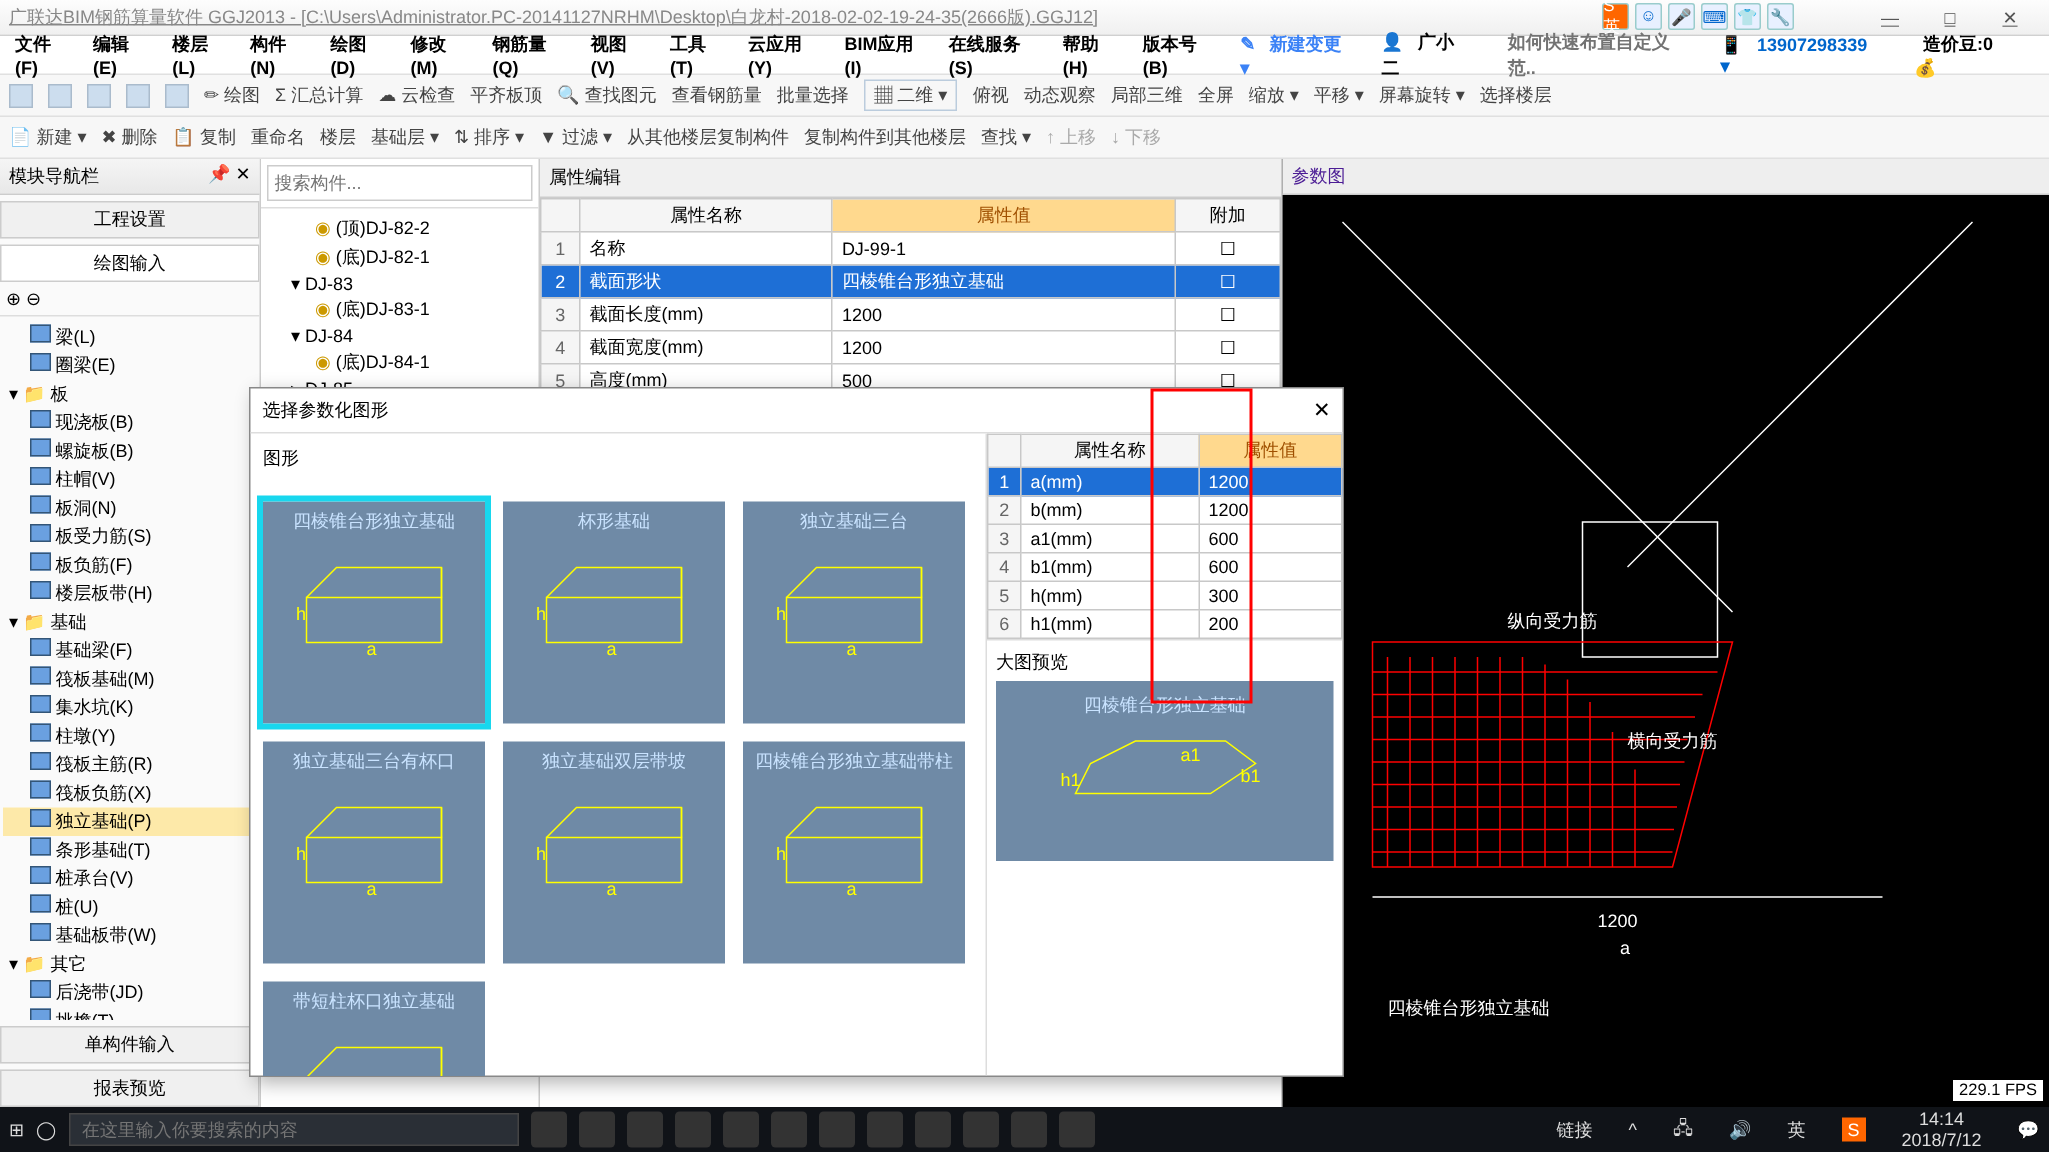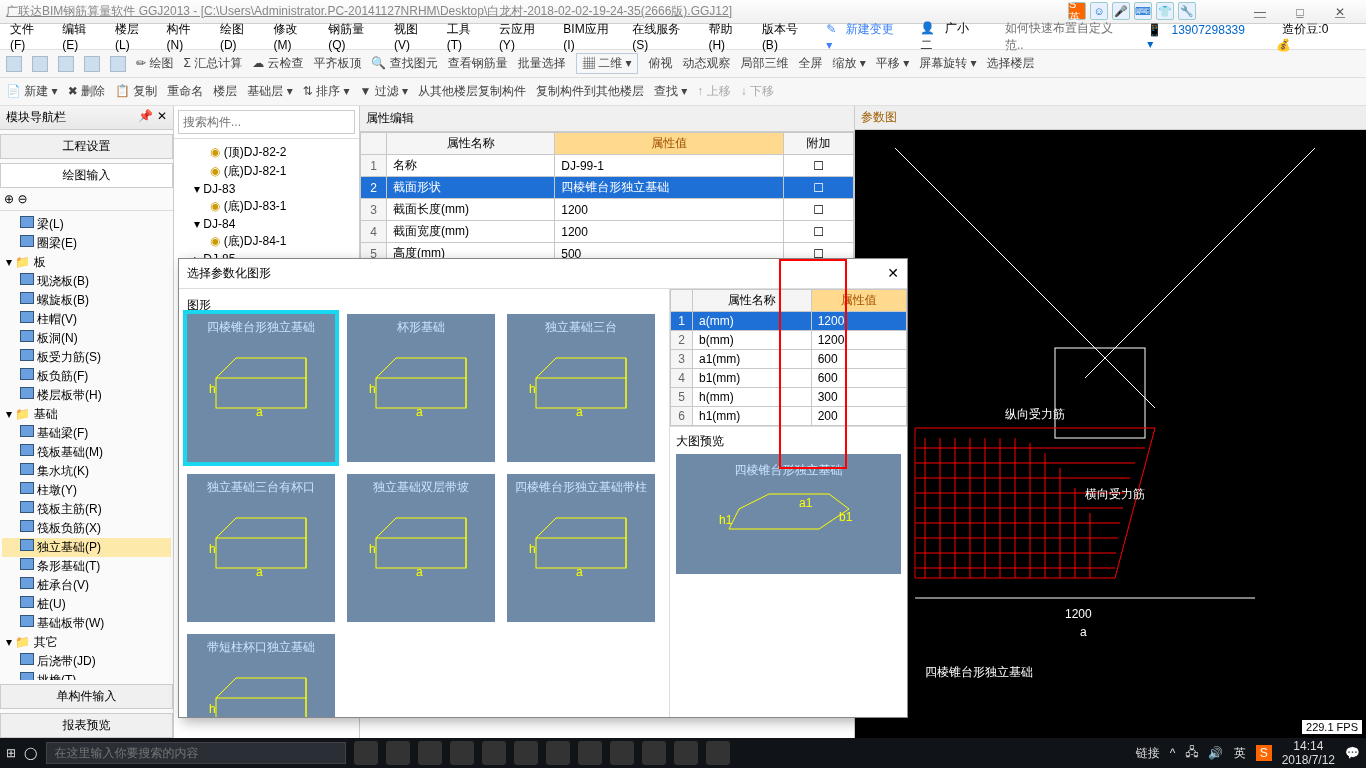--- a/index.html
+++ b/index.html
@@ -1,20 +1,20 @@
 <!DOCTYPE html>
 <html><head>
 <meta charset="utf-8">
 <style>
 * { margin:0; padding:0; box-sizing:border-box; font-family:"Microsoft YaHei","SimSun",Arial,sans-serif; font-size:12px; }
 body { width:1366px; height:768px; background:#fff; overflow:hidden; position:relative; }
 .titlebar { height:24px; background:linear-gradient(#fdfdfd,#f0f0f0); border-bottom:1px solid #d0d0d0; display:flex; align-items:center; padding:0 6px; color:#888;text-decoration:underline; }
 .titlebar .gap { flex:1; }
 .titlebar .winbtn { width:40px; text-align:center; color:#555; }
-.menubar { height:26px; background:#fff; border-bottom:1px solid #e0e0e0; display:flex; align-items:center; padding:0 4px; gap:2px; }
+.menubar { height:26px; background:#fff; border-bottom:1px solid #e0e0e0; display:flex; align-items:center; padding:0 4px; gap:2px;font-weight:bold; }
 .menubar span { padding:2px 6px; }
 .menubar .ime { color:#737373; }
 .menubar .right { margin-left:auto; display:flex; align-items:center; gap:8px; }
 .toolbar1,.toolbar2 { height:28px; background:#f7f7f7; border-bottom:1px solid #e0e0e0; display:flex; align-items:center; padding:0 6px; gap:10px; color:#444; }
 .toolbar1 .ico,.toolbar2 .ico { width:16px; height:16px; background:#cde; display:inline-block; border:1px solid #abc; }
 .main { display:flex; height:calc(100% - 24px - 26px - 28px - 28px - 30px); }
 .leftpanel { width:174px; border-right:1px solid #ccc; background:#fafafa; display:flex; flex-direction:column;justify-content:space-between; }
 .leftpanel .hdr { background:linear-gradient(#f5f5f5,#e8e8e8); border-bottom:1px solid #ccc; padding:3px 6px; display:flex; }
 .leftpanel .tabbtn { padding:3px; border:1px solid #ccc; background:#f0f0f0; text-align:center; margin-top:4px; }
 .tree { flex:1; overflow:auto; padding:4px 2px; }
@@ -32,49 +32,49 @@
 .propgrid { width:495px; border-right:1px solid #ccc; }
 .propgrid .hdr{background:#f0f0f0;padding:4px 6px;border-bottom:1px solid #ccc;}
 .proptab{width:100%;border-collapse:collapse}
 .proptab th,.proptab td{border:1px solid #c8c8c8;padding:2px 6px;height:19px;text-align:left}
 .proptab th{background:#f5f5f5;font-weight:normal;text-align:center}
 .proptab th.val{background:#ffd98e;color:#a05000}
 .proptab tr.sel td{background:#1e6fd6;color:#fff}
 .proptab .rn{width:26px;text-align:center;background:#f5f5f5;color:#666}
 .proptab .chk{text-align:center}
 .viewer { flex:1; background:#000; position:relative; color:#fff; }
-.viewer .hdr{position:absolute;top:0;left:0;right:0;background:#eee;color:#a16207;padding:3px 6px;border-bottom:1px solid #ccc}
+.viewer .hdr{position:absolute;top:0;left:0;right:0;background:#eee;color:#4c1d95;padding:3px 6px;border-bottom:1px solid #ccc}
 .viewer .fps{position:absolute;right:4px;bottom:4px;background:#fff;color:#000;padding:1px 4px;font-size:11px}
 .viewer svg{position:absolute;top:22px;left:0}
 
-.dialog { position:absolute; left:178px; top:258px; width:730px; height:460px; background:#fff; border:1px solid #888; box-shadow:4px 4px 12px rgba(0,0,0,.3); z-index:50; display:flex; flex-direction:column; }
+.dialog { position:absolute; left:166px; top:258px; width:730px; height:460px; background:#fff; border:1px solid #888; box-shadow:4px 4px 12px rgba(0,0,0,.3); z-index:50; display:flex; flex-direction:column; }
 .dialog .dlgtitle{padding:6px 8px;border-bottom:1px solid #ddd;display:flex}
 .dialog .dlgtitle .x{margin-left:auto;font-size:14px}
 .dialog .body{flex:1;display:flex;overflow:hidden}
 .dialog .shapes{width:490px;padding:8px;overflow:auto}
-.dialog .shapes .lbl{margin-bottom:0}
+.dialog .shapes .lbl{margin-bottom:20px}
 .dialog .grid{display:flex;flex-wrap:wrap;gap:12px}
 .dialog .card{width:148px;height:148px;background:#6f8aa6;display:flex;flex-direction:column;align-items:center;justify-content:flex-start;padding:6px;color:#c9e3ff;font-size:16px;text-align:center}
 .dialog .card.sel{outline:4px solid #18d7ee}
 .dialog .card .t{line-height:1.2;margin-bottom:4px}
 .dialog .card svg{flex:1}
 .dialog .right{flex:1;display:flex;flex-direction:column;border-left:1px solid #ddd}
 .dialog .ptab{width:100%;border-collapse:collapse}
 .dialog .ptab th,.dialog .ptab td{border:1px solid #c8c8c8;padding:2px 6px;height:18px;text-align:left}
 .dialog .ptab th{background:#f5f5f5;font-weight:normal;text-align:center}
 .dialog .ptab th.val{background:#ffd98e;color:#a05000}
 .dialog .ptab tr.sel td{background:#1e6fd6;color:#fff}
 .dialog .ptab .rn{width:22px;text-align:center;background:#f5f5f5;color:#666}
 .dialog .redbox{position:absolute;border:2px solid red;pointer-events:none}
 .dialog .preview{padding:6px;border-top:1px solid #ddd}
 .dialog .preview .pv{margin-top:4px;height:120px;background:#6f8aa6;color:#c9e3ff;font-size:18px;text-align:center;padding:8px}
 .taskbar { position:absolute; left:0; right:0; bottom:0; height:30px; background:#101318; display:flex; align-items:center; color:#ddd; padding:0 6px; gap:8px; }
 .taskbar .search{background:#2a2f36;border:1px solid #444;color:#888;padding:3px 8px;width:300px}
 .taskbar .tbico{width:24px;height:24px;background:#333;border-radius:3px}
-.taskbar .tray{margin-left:auto;display:flex;align-items:center;gap:10px;font-size:11px}
+.taskbar .tray{margin-left:auto;display:flex;align-items:center;gap:24px;font-size:11px}
 .imebar{position:absolute;right:170px;top:2px;display:flex;gap:4px;align-items:center}
 .imebar .b{width:18px;height:18px;background:#e8f0ff;border:1px solid #9cc;border-radius:2px;display:flex;align-items:center;justify-content:center;font-size:11px;color:#06c}
 </style>
 </head>
 <body>
 
 <div class="titlebar">
   <span>广联达BIM钢筋算量软件 GGJ2013 - [C:\Users\Administrator.PC-20141127NRHM\Desktop\白龙村-2018-02-02-19-24-35(2666版).GGJ12]</span>
   <span class="gap"></span>
   <span class="winbtn">—</span>

